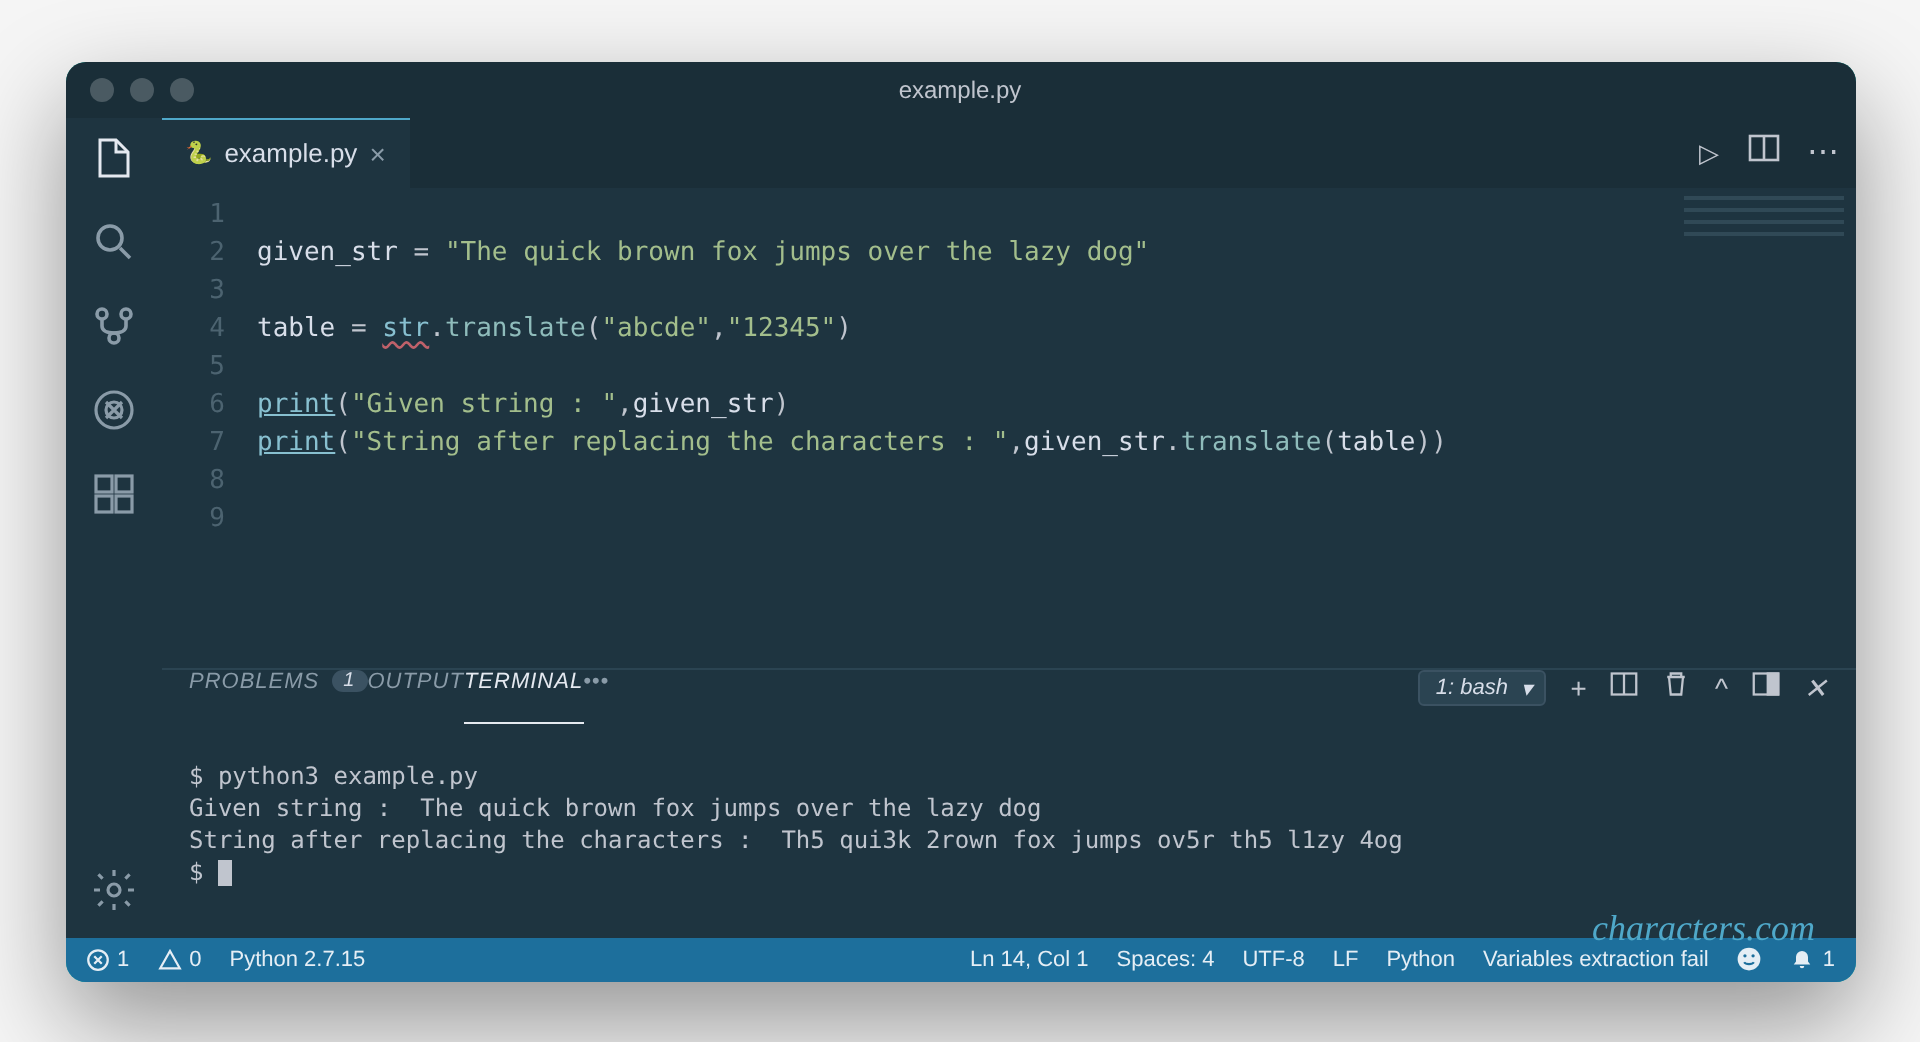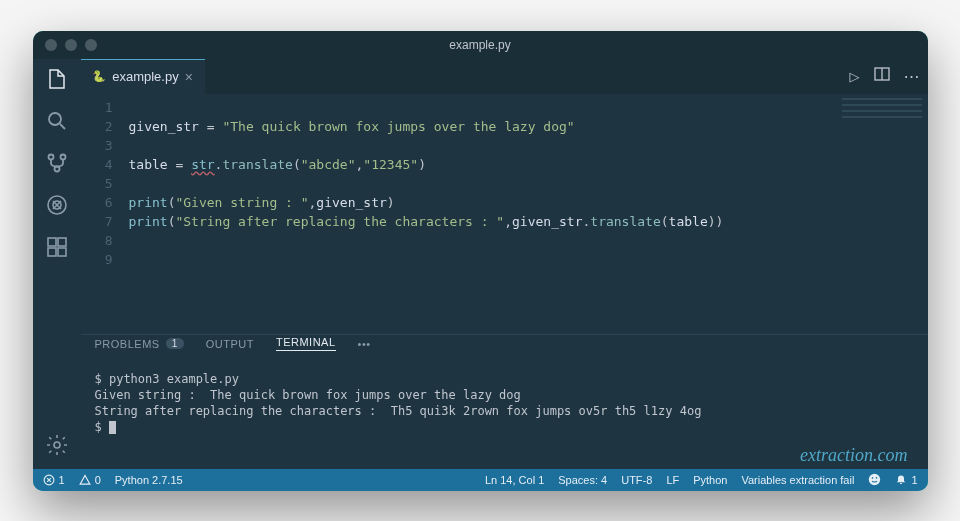--- a/index.html
+++ b/index.html
@@ -125,41 +125,41 @@
   opacity: 0.3;
   background: linear-gradient(to bottom,
     #5a7a8a 0 2px, transparent 2px 6px,
     #5a7a8a 6px 8px, transparent 8px 12px,
     #5a7a8a 12px 14px, transparent 14px 18px,
     #5a7a8a 18px 20px, transparent 20px 100%);
 }
 .tok-var { color: #d8dee9; text-align: right; }
 .tok-op  { color: #c0c5ce; }
 .tok-str { color: #a3be8c; }
-.tok-call{ color: #88c0d0; }
+.tok-call{ color: #88c0d0; text-decoration: underline; }
 .tok-attr{ color: #8fbcbb; }
 .underline-wavy { text-decoration: wavy underline #bf616a; text-underline-offset: 2px; }
 .panel {
   height: 135px;
   background: #1e3440;
   border-top: 1px solid #2b4452;
   display: flex;
   flex-direction: column;
 }
 .panel-tabs {
   height: 32px;
   display: flex;
-  align-items: center;
-  gap: 22px;
+  align-items: flex-start;
   padding: 0 14px;
   font-size: 11px;
   color: #8a9ba8;
+  font-style: italic;
 }
 .panel-tab { cursor: pointer; letter-spacing: 0.5px; display: flex; align-items: center; gap: 6px; }
-.panel-tab.active { color: #e5e9f0; border-bottom: 1px solid #e5e9f0; padding-bottom: 2px; }
+.panel-tab.active { color: #e5e9f0; border-bottom: 1px solid #e5e9f0; padding-bottom: 14px; }
 .badge {
   background: #3b5262;
   color: #d8dee9;
   border-radius: 8px;
   padding: 0 6px;
   font-size: 10px;
 }
 .panel-actions {
   margin-left: auto;
   display: flex;
@@ -320,27 +320,52 @@
 
       <div class="panel">
         <div class="panel-tabs">
           <div class="panel-tab">
             <span>PROBLEMS</span>
             <span class="badge">1</span>
           </div>
           <div class="panel-tab">OUTPUT</div>
           <div class="panel-tab active">TERMINAL</div>
           <div class="panel-tab">•••</div>
+          <div class="panel-actions">
+            <div class="term-select">
+              <span>1: bash</span><span style="position:absolute;right:6px">▾</span>
+            </div>
+            <span class="pact">+</span>
+            <span class="pact">
+              <svg width="14" height="14" viewBox="0 0 16 16" fill="none" stroke="currentColor" stroke-width="1.3">
+                  <rect x="1" y="2" width="14" height="12"></rect>
+                  <path d="M8 2v12"></path>
+                </svg>
+            </span>
+            <span class="pact">
+              <svg width="14" height="14" viewBox="0 0 16 16" fill="none" stroke="currentColor" stroke-width="1.3">
+                  <path d="M3 4h10M5 4V2h6v2M4 4l1 10h6l1-10"></path>
+                </svg>
+            </span>
+            <span class="pact">^</span>
+            <span class="pact">
+              <svg width="14" height="14" viewBox="0 0 16 16" fill="none" stroke="currentColor" stroke-width="1.3">
+                  <rect x="1" y="2" width="14" height="12"></rect>
+                  <rect x="9" y="2" width="6" height="12" fill="currentColor"></rect>
+                </svg>
+            </span>
+            <span class="pact">✕</span>
+          </div>
         </div>
         <div class="terminal">
 <span>$ python3 example.py</span>
 <span>Given string :  The quick brown fox jumps over the lazy dog</span>
 <span>String after replacing the characters :  Th5 qui3k 2rown fox jumps ov5r th5 l1zy 4og</span>
 <span>$ </span><span class="cursor"></span>
-          <div class="watermark">extraction.com</div>
+          <div class="watermark">characters.com</div>
         </div>
       </div>
     </div>
   </div>
 
   <div class="statusbar">
     <div class="grp">
       <svg width="12" height="12" viewBox="0 0 16 16" fill="none" stroke="currentColor" stroke-width="1.5">
           <circle cx="8" cy="8" r="6.5"></circle>
           <path d="M5.5 5.5l5 5M10.5 5.5l-5 5"></path>

